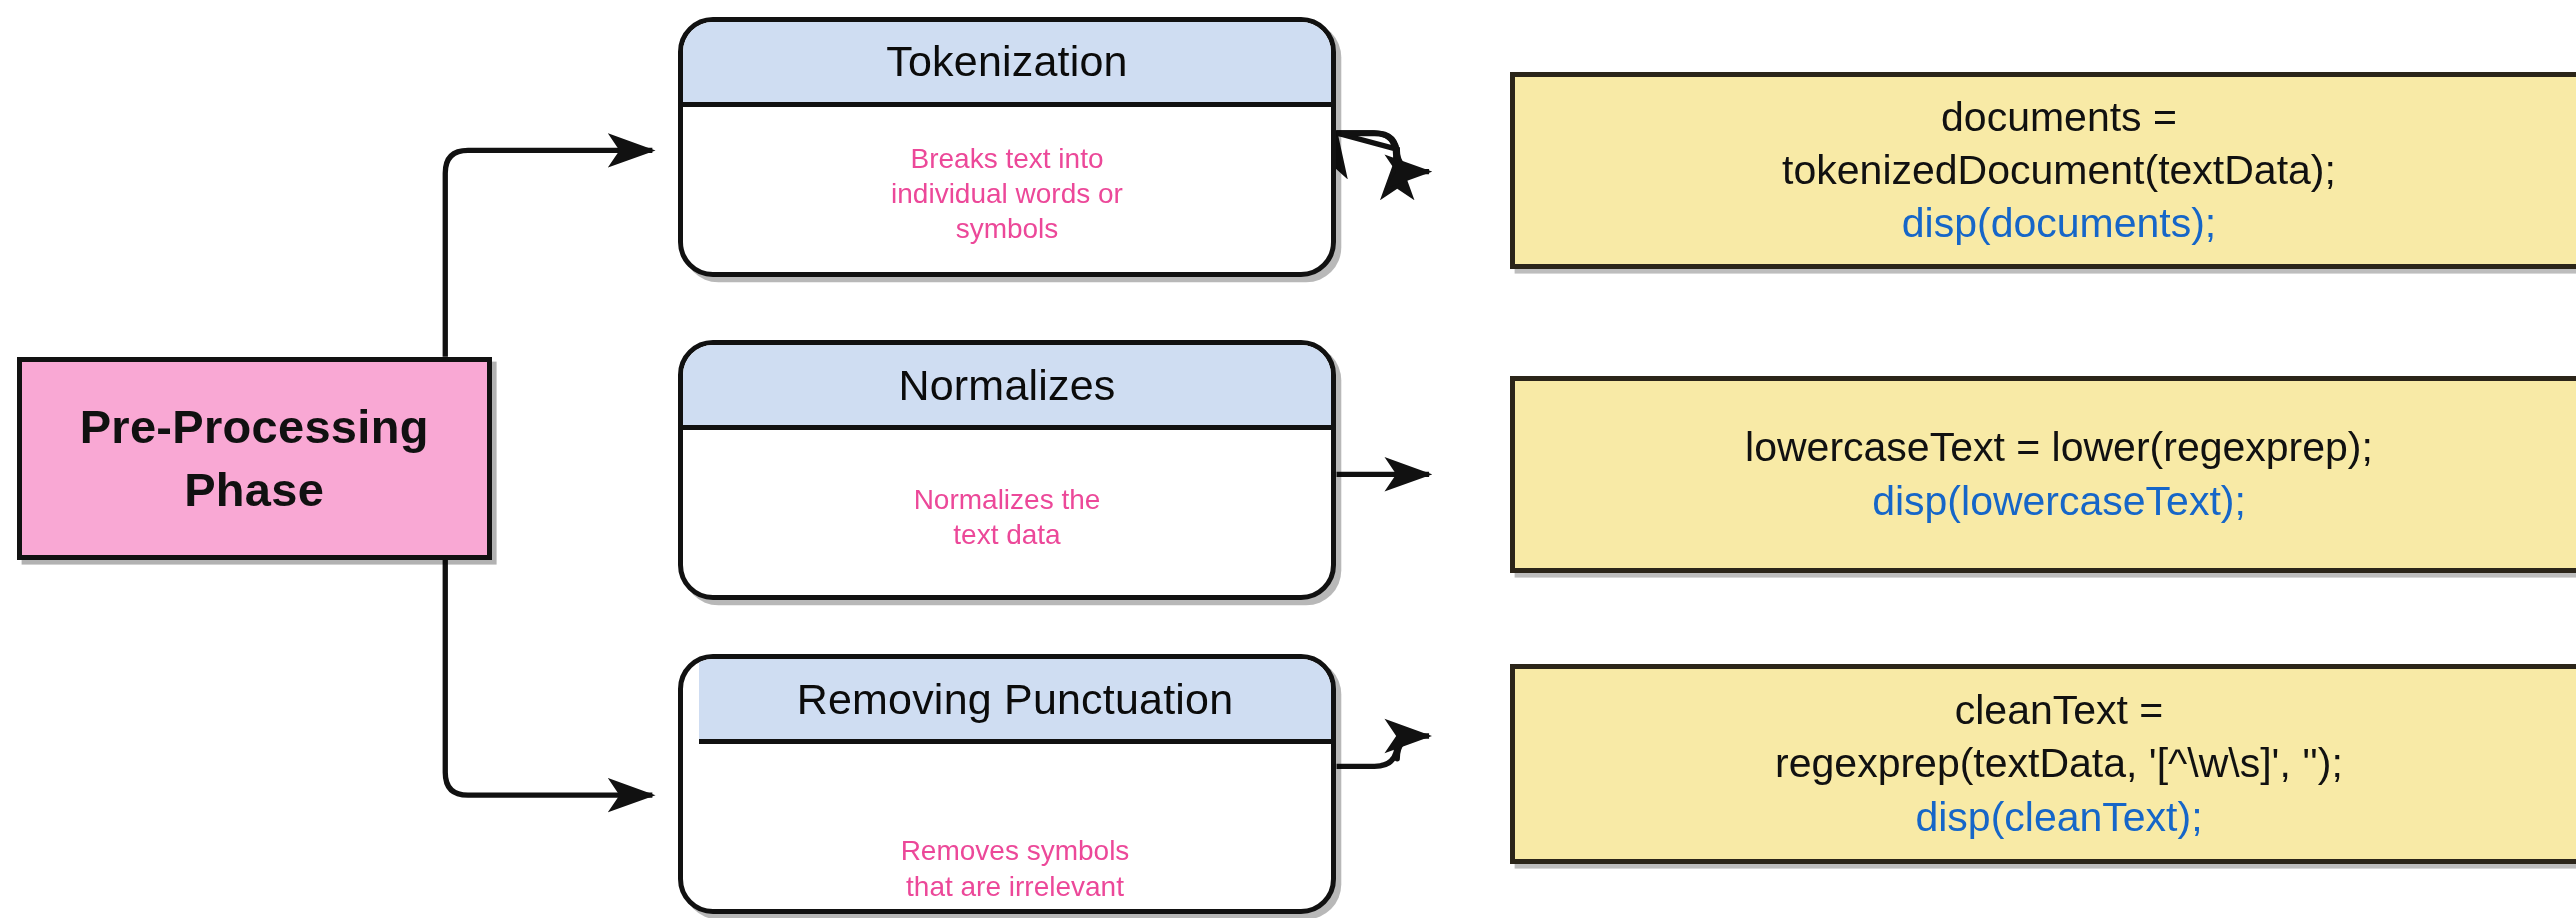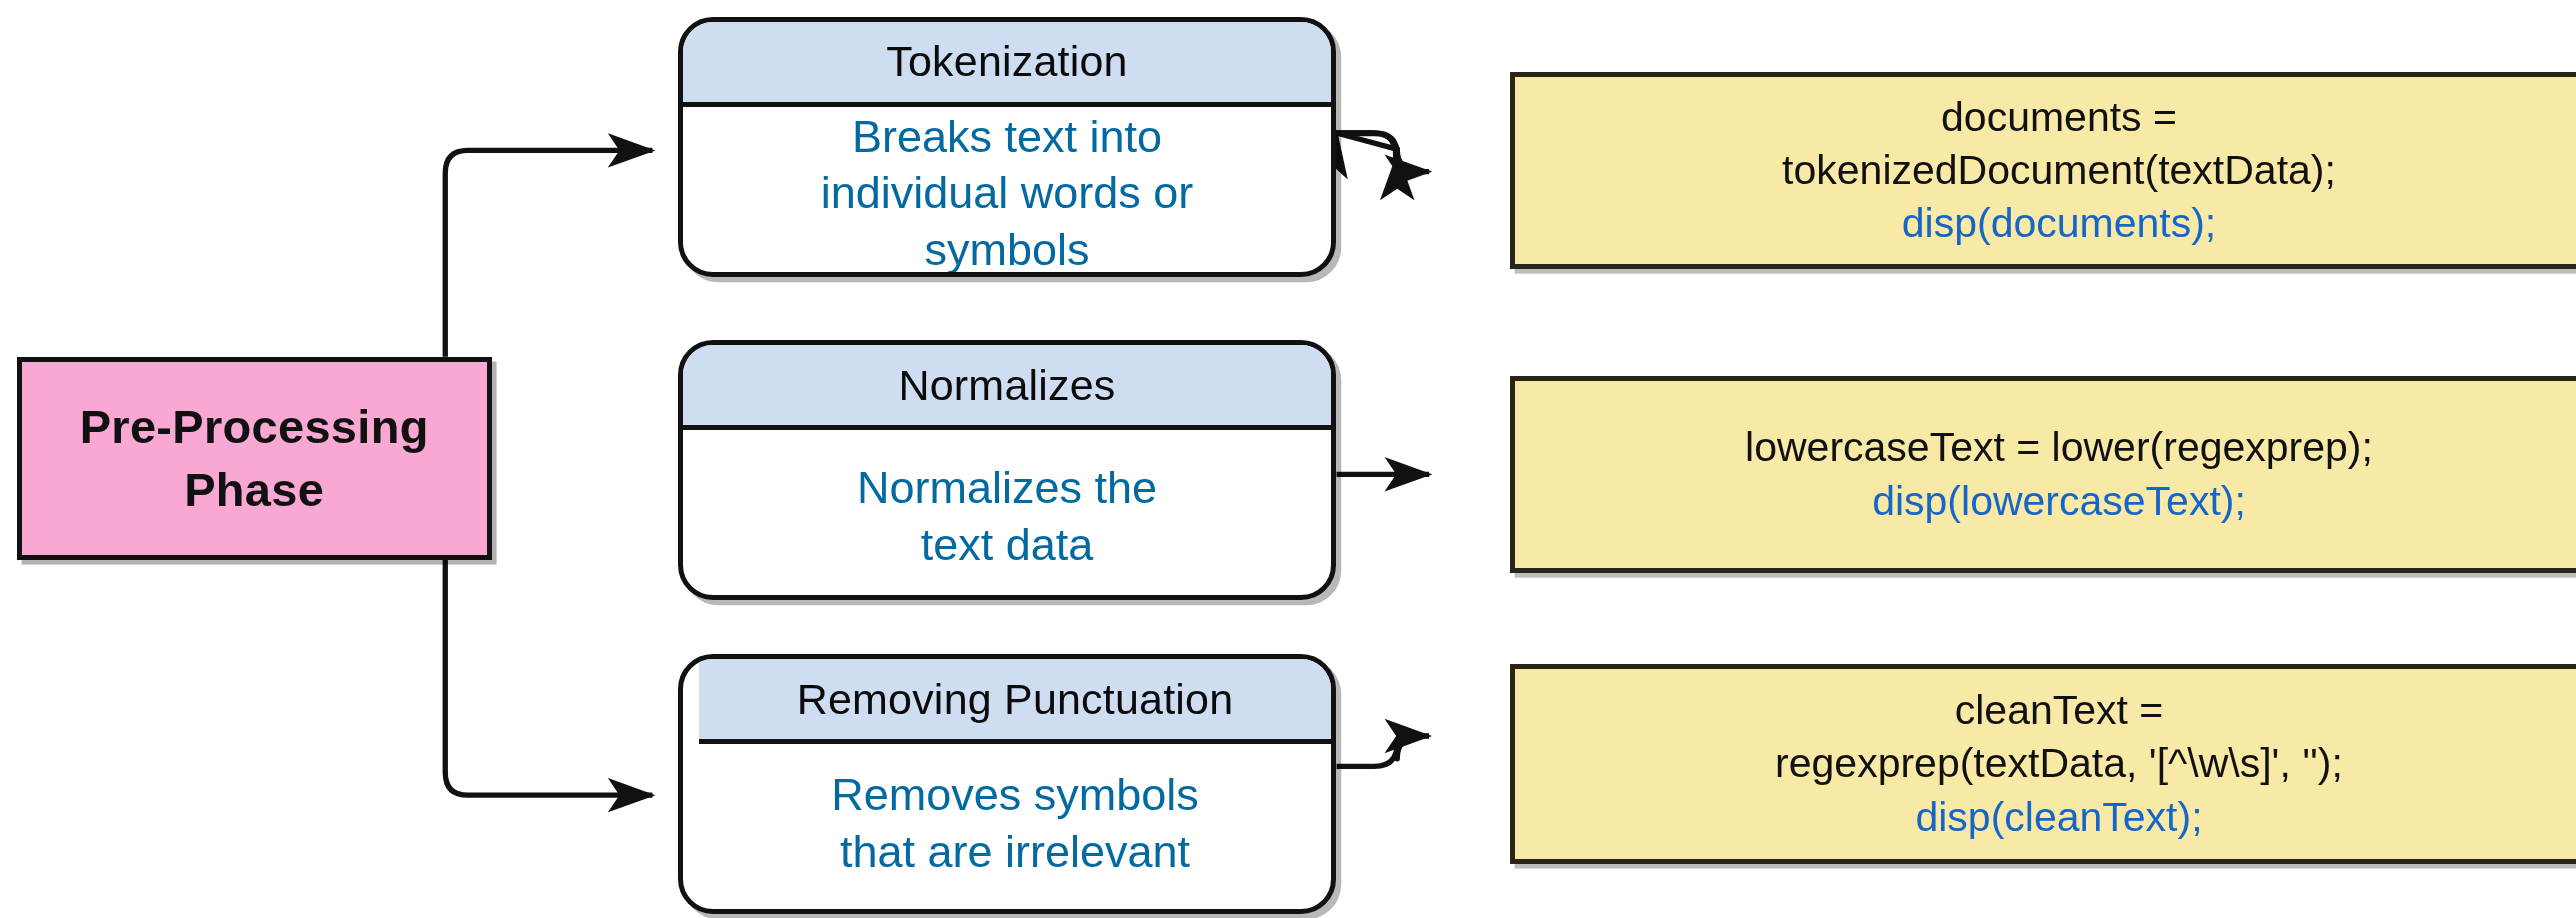--- a/index.html
+++ b/index.html
@@ -93,31 +93,31 @@
   }
   .step-body {
     display: flex;
     align-items: center;
     justify-content: center;
     text-align: center;
     padding: 0 20px;
     box-sizing: border-box;
   }
   .step-desc {
-    font-size: 45px;
-    color: #0369a1;
+    font-size: 28px;
+    color: #ec4899;
     line-height: 1.26;
   }
 
   #step-box-0 { top: 16.7px;  height: 260px; }
   #step-box-0 .step-body { height: 174px; }
   #step-box-1 { top: 340px; height: 260px; }
   #step-box-1 .step-body { height: 174px; }
   #step-box-2 { top: 654px; height: 260px; padding-left: 16px; }
-  #step-box-2 .step-body { height: 160px; }
+  #step-box-2 .step-body { height: 160px; align-items: flex-end; }
 
   
   .code-box {
     position: absolute;
     left: 1510px;
     width: 1098px;
     background: #f8eaa6;
     border: 5.3px solid #2b2519;
     box-sizing: border-box;
     display: flex;

